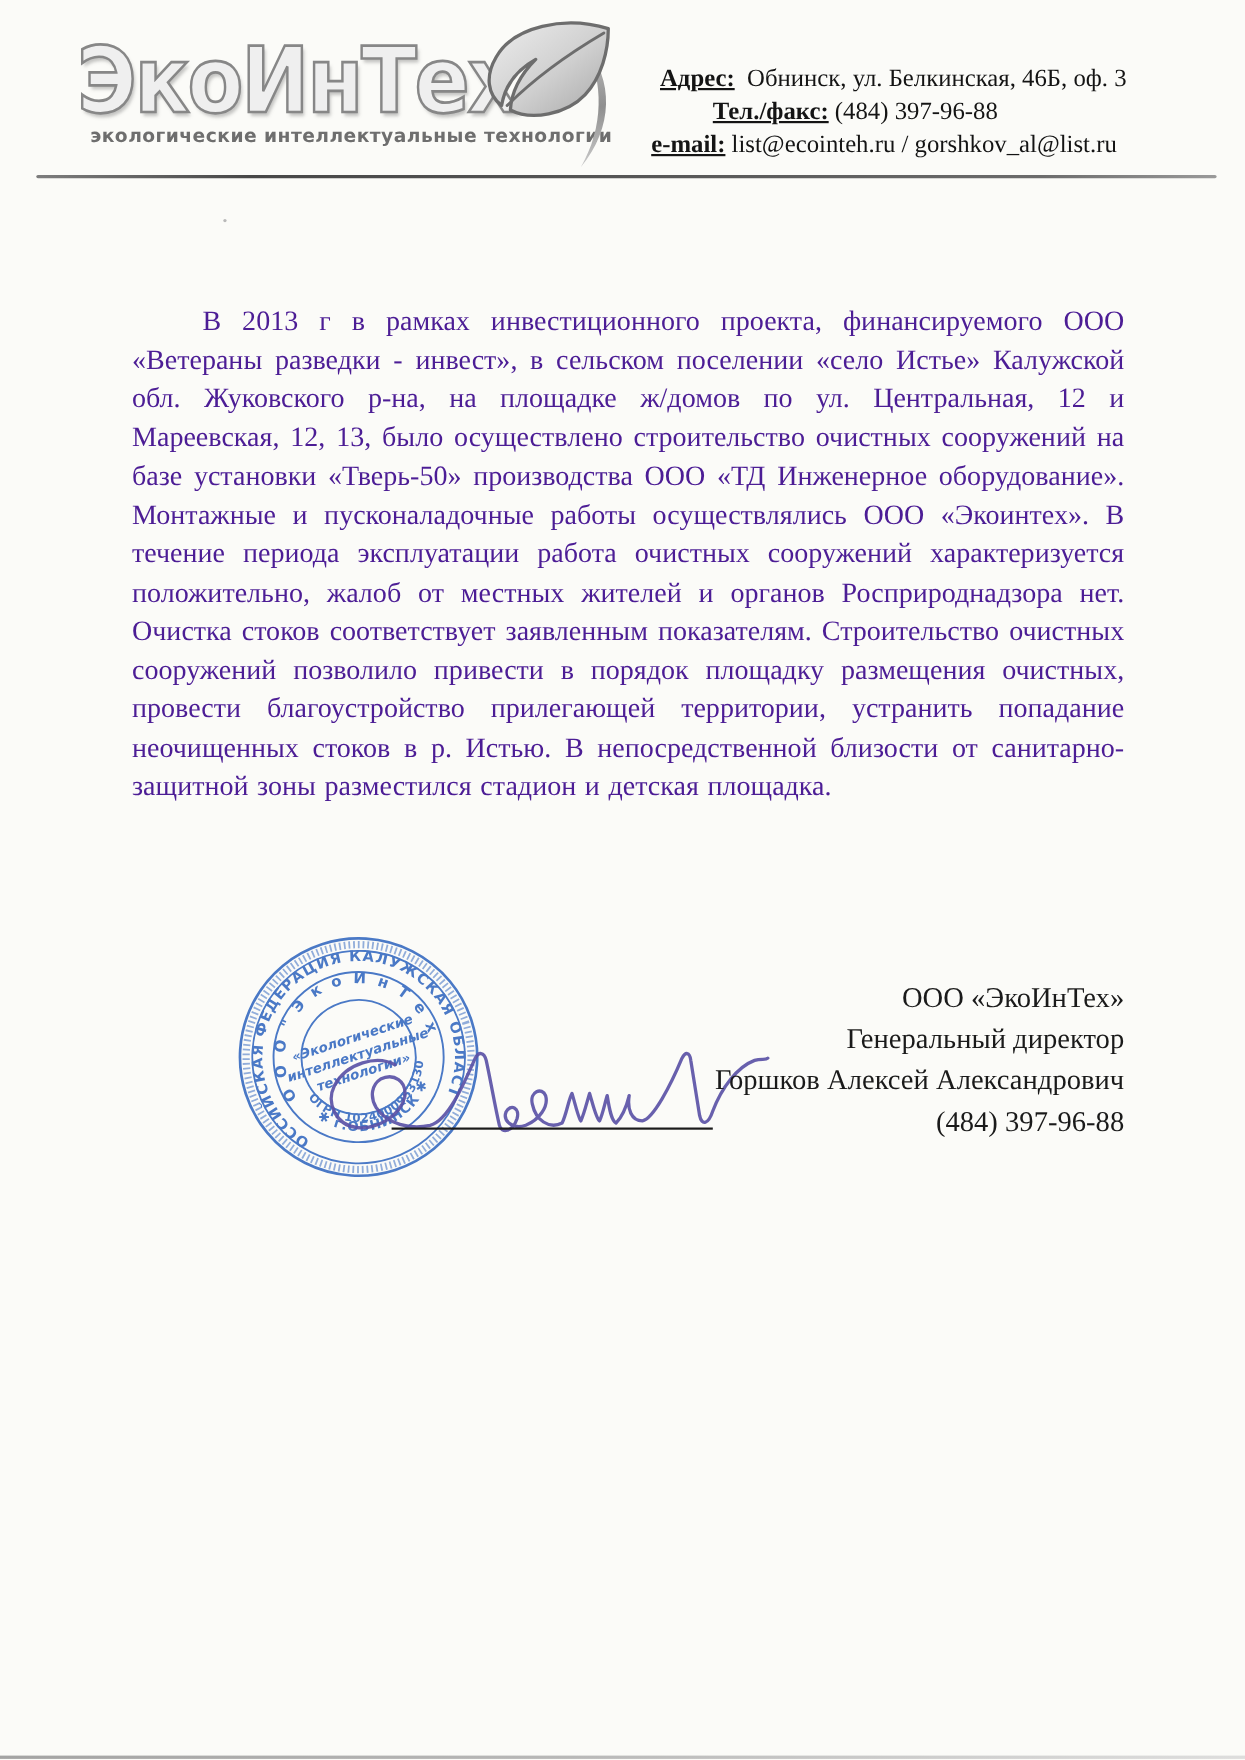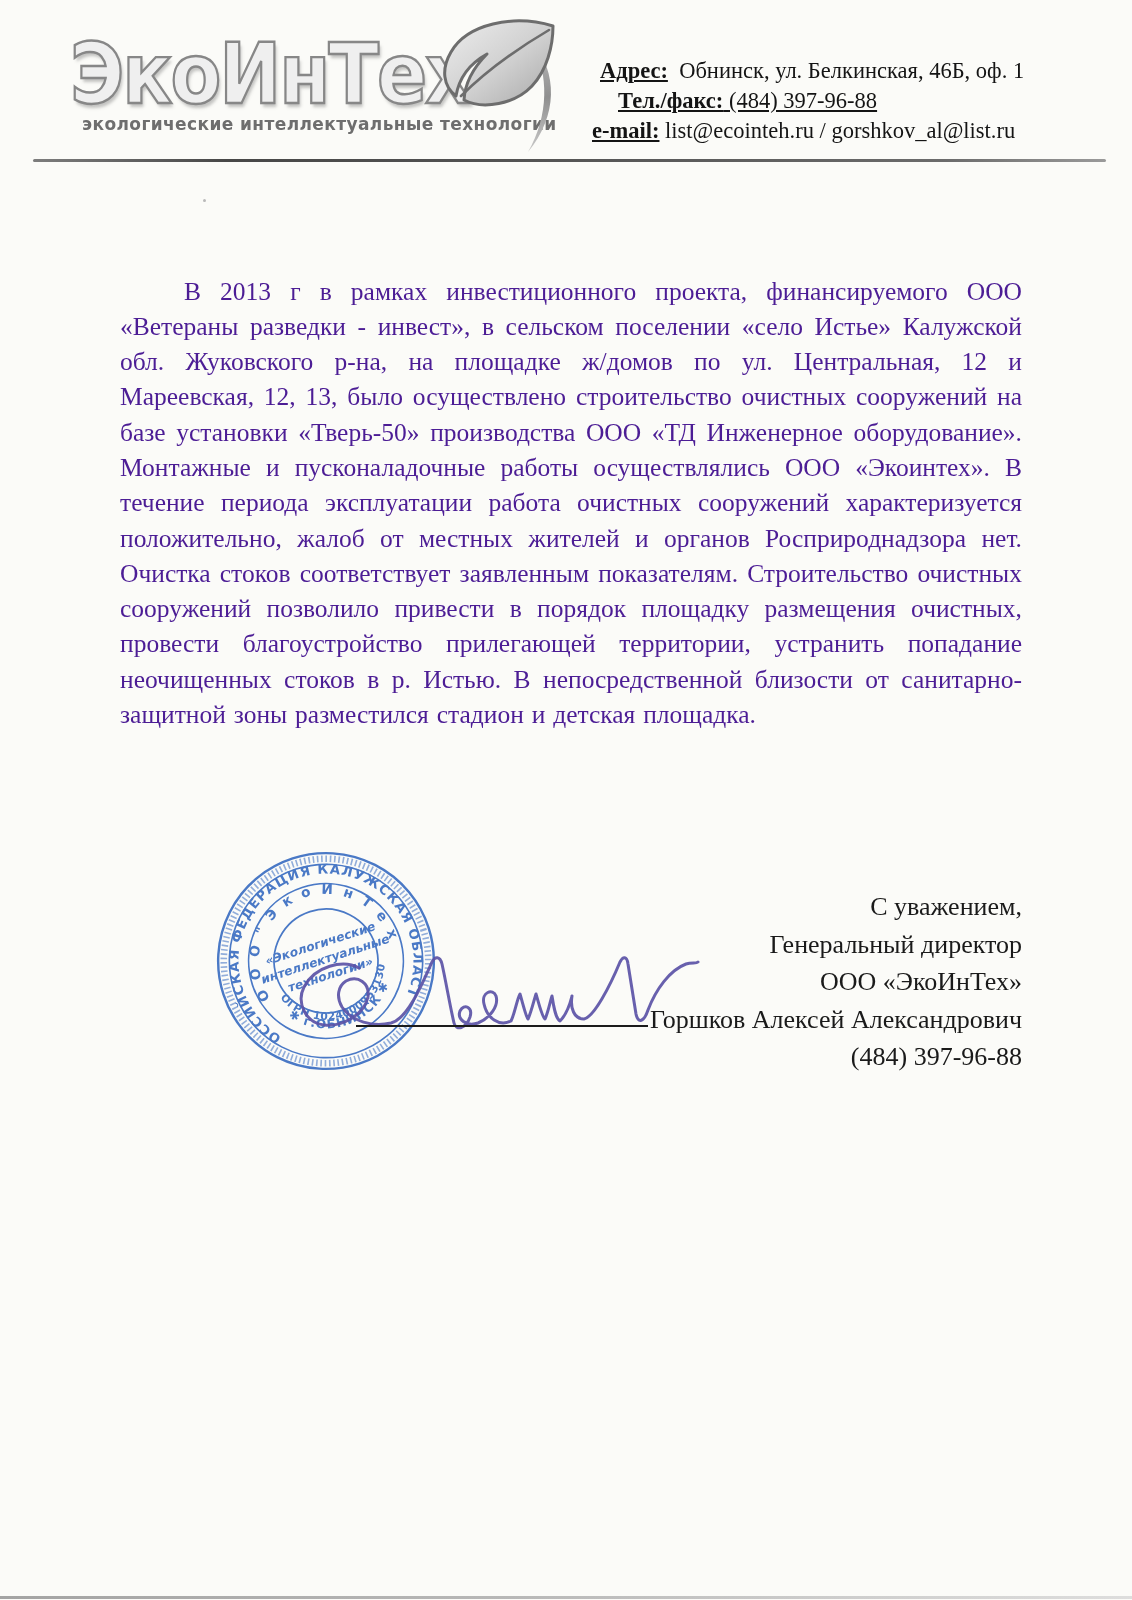--- a/index.html
+++ b/index.html
@@ -37,21 +37,21 @@
     white-space:nowrap;
     text-align:right;
   }
   .leafbox{position:absolute;left:435px;top:12px;}
   .contact{
     position:absolute;left:592px;top:56px;width:470px;
     font-size:22.5px;color:#141414;line-height:30px;
   }
   .contact .row{white-space:nowrap;}
   .contact .r1{margin-left:8px;}
-  .contact .r2{margin-left:26px;text-decoration:underline;}
+  .contact .r2{margin-left:56px;}
   .contact .r3{margin-left:0;}
   .contact b{font-weight:700;text-decoration:underline;text-align:center;}
   .rule{
     position:absolute;left:33px;top:159px;width:1073px;height:3px;
     background:linear-gradient(to right,#7d7d7d,#474747 18%,#585858 55%,#6b6b6b 85%,#9a9a9a);
     border-radius:2px;
   }
   
   .body-text{
     position:absolute;left:120px;top:248px;width:902px;
@@ -99,21 +99,21 @@
           <stop offset=".5" stop-color="#8f8f8f"></stop>
           <stop offset="1" stop-color="#c9c9c9"></stop>
       </linearGradient>
     </defs>
     <path d="M97,30 C123,60 123,104 93,140 C114,104 114,62 97,30 Z" fill="url(#gCres)"></path>
     <path d="M118,14 C78,2 32,12 16,40 C6,57 8,74 21,84 C24,66 34,52 52,42 C38,56 30,70 29,88 C48,98 80,92 97,74 C112,58 118,34 118,14 Z" fill="url(#gLeaf)" stroke="#6d6d6d" stroke-width="3" stroke-linejoin="round"></path>
     <path d="M26,84 C48,62 80,38 114,18" fill="none" stroke="#6d6d6d" stroke-width="2.6" stroke-linecap="round"></path>
   </svg>
 
   <div class="contact">
-    <div class="row r1"><b>Адрес:</b>&nbsp;&nbsp;<span>Обнинск, ул. Белкинская, 46Б, оф. 1</span></div>
+    <div class="row r1"><b>Адрес:</b>&nbsp;&nbsp;<span>Обнинск, ул. Белкинская, 46Б, оф. 3</span></div>
     <div class="row r2"><b>Тел./факс:</b>&nbsp;<span>(484) 397-96-88</span></div>
     <div class="row r3"><b>e-mail:</b>&nbsp;<span>list@ecointeh.ru / gorshkov_al@list.ru</span></div>
   </div>
 
   <div class="rule"></div>
   <div class="speck"></div>
 
   <p class="body-text">В 2013 г в рамках инвестиционного проекта, финансируемого ООО «Ветераны разведки - инвест», в сельском поселении «село Истье» Калужской обл. Жуковского р-на, на площадке ж/домов по ул. Центральная, 12 и Мареевская, 12, 13, было осуществлено строительство очистных сооружений на базе установки «Тверь-50» производства ООО «ТД Инженерное оборудование». Монтажные и пусконаладочные работы осуществлялись ООО «Экоинтех». В течение периода эксплуатации работа очистных сооружений характеризуется положительно, жалоб от местных жителей и органов Росприроднадзора нет. Очистка стоков соответствует заявленным показателям. Строительство очистных сооружений позволило привести в порядок площадку размещения очистных, провести благоустройство прилегающей территории, устранить попадание неочищенных стоков в р. Истью. В непосредственной близости от санитарно-защитной зоны разместился стадион и детская площадка.</p>
 
   <svg class="stamp" width="234" height="234" viewBox="0 0 230 230" aria-hidden="true">
@@ -177,21 +177,20 @@
          C 301,84 317,53 327,29
          C 330,23 334,23 335,31
          L 343,81
          C 345,91 351,89 355,77
          C 363,56 377,37 393,31
          C 399,29 403,31 405,29"></path>
   </svg>
   <div class="sig-underline"></div>
 
   <div class="signoff">
-    <div>С уважением,</div>
+    <div>ООО «ЭкоИнТех»</div>
     <div>Генеральный директор</div>
-    <div>ООО «ЭкоИнТех»</div>
     <div>Горшков Алексей Александрович</div>
     <div>(484) 397-96-88</div>
   </div>
 
   <div class="scan-edge"></div>
 </div>
 
 </body></html>

